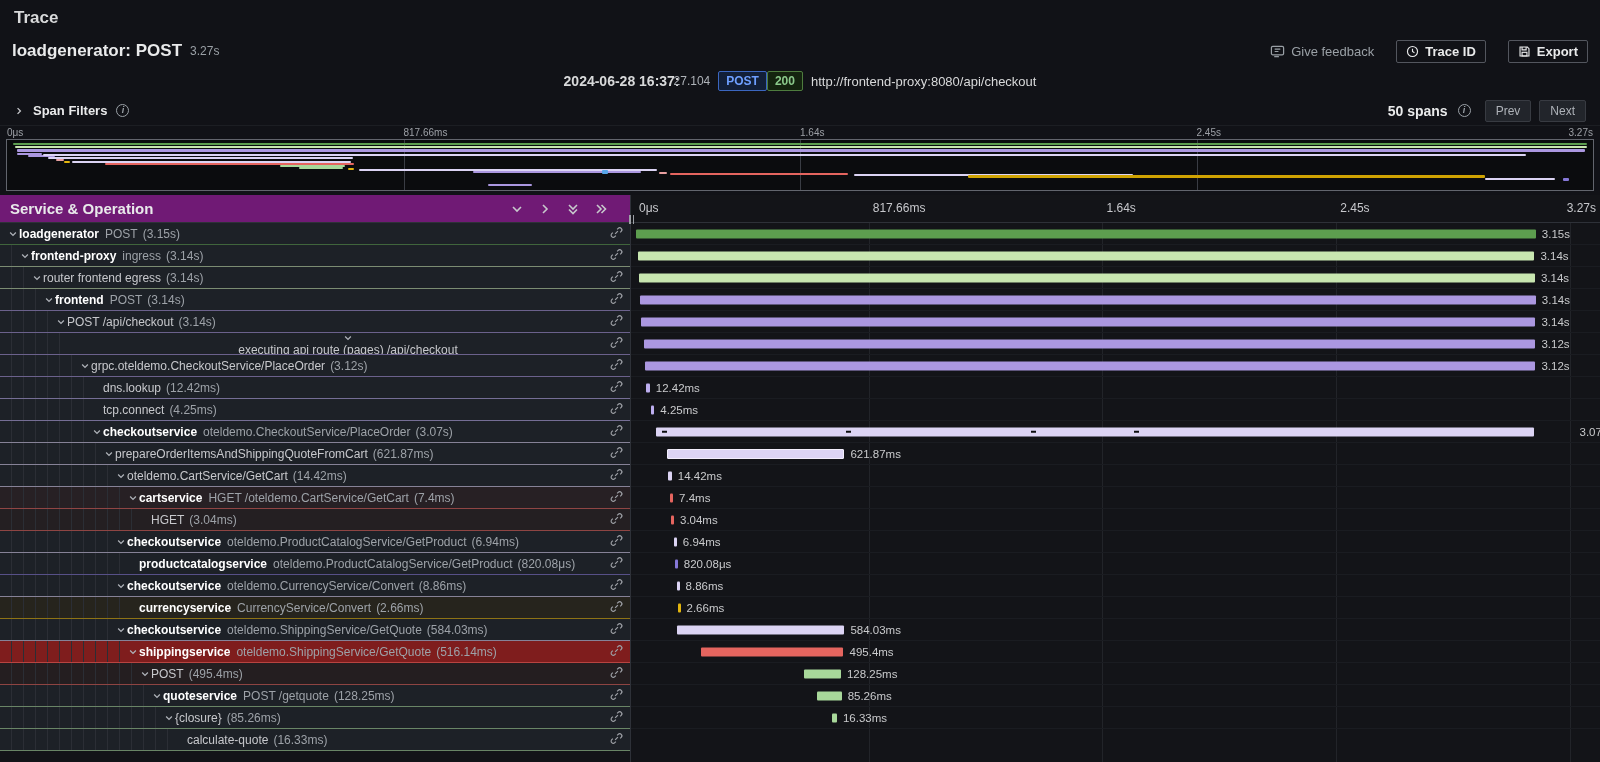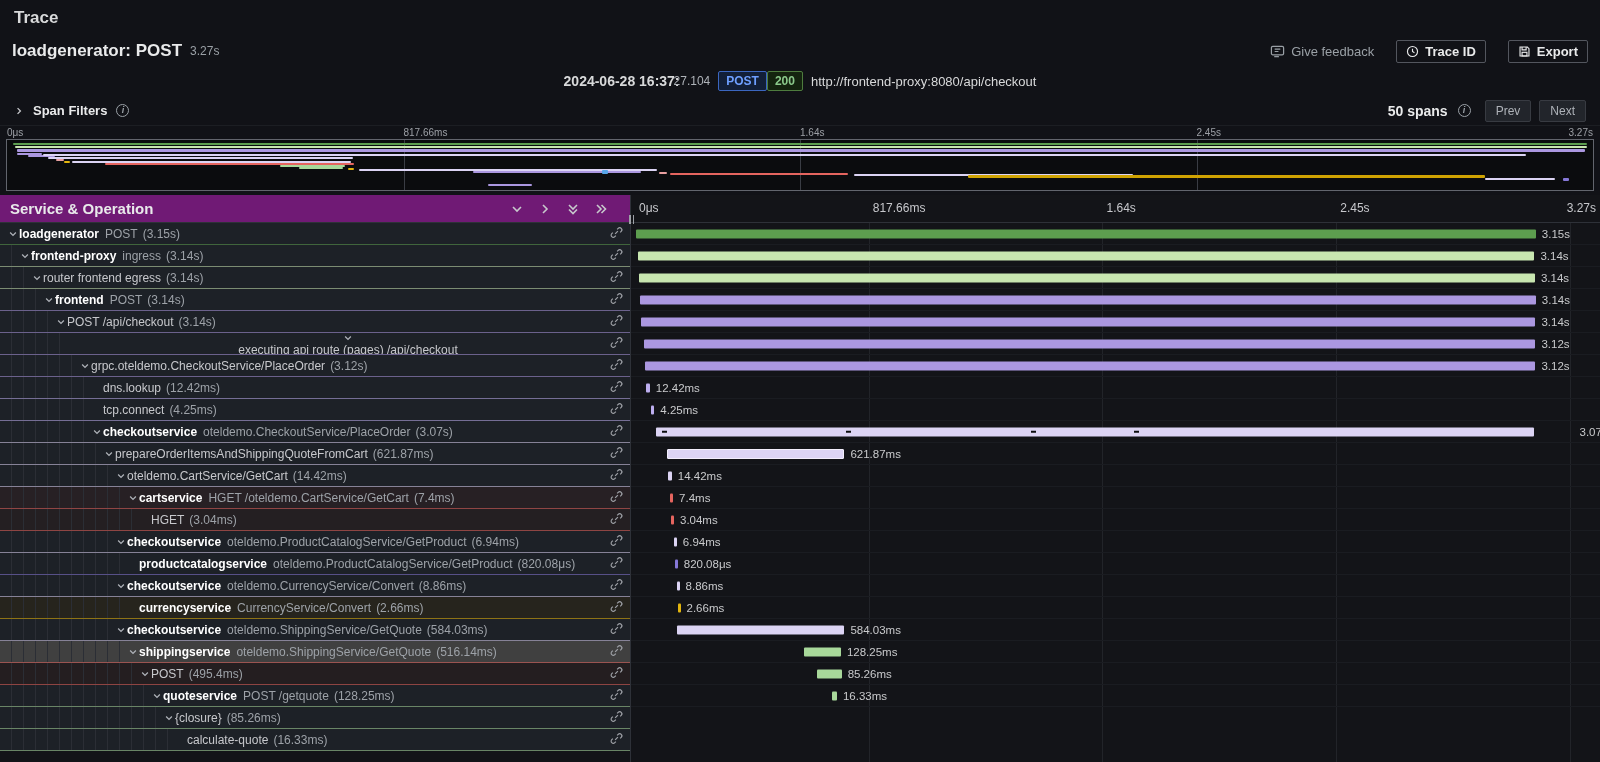--- a/index.html
+++ b/index.html
@@ -666,21 +666,21 @@
   <i class="guide" style="left: 11px;"></i>
           <i class="guide" style="left: 23px;"></i>
           <i class="guide" style="left: 35px;"></i>
           <i class="guide" style="left: 47px;"></i>
           <i class="guide" style="left: 59px;"></i>
           <i class="guide" style="left: 71px;"></i>
           <i class="guide" style="left: 83px;"></i>
           <i class="guide" style="left: 95px;"></i>
           <i class="guide" style="left: 107px;"></i>
         </div>
-        <div class="row-left" style="padding-left: 126px; border-bottom-color: rgba(229, 101, 95, 0.55); background: #404040;">
+        <div class="row-left" style="padding-left: 126px; border-bottom-color: rgba(229, 101, 95, 0.55); background: #7f1d1d;">
     <span class="chev-slot">
       <svg width="10" height="10" viewBox="0 0 14 14" fill="none" stroke="#aeb2b8" stroke-width="1.8">
               <path d="M3 5l4 4 4-4"></path>
             </svg>
     </span>
     <span class="svc">shippingservice</span>
     <span class="op dim">oteldemo.ShippingService/GetQuote</span>
     <span class="durp">(516.14ms)</span>
     <span class="linkico">
       <svg width="13" height="13" viewBox="0 0 16 16" fill="none" stroke="#9da0a6" stroke-width="1.5">
@@ -937,20 +937,26 @@
     </div>
   </div>
         <div class="row-right">
     <div class="bar-area">
       <div class="bar" style="left: 4.5%; width: max(17.9%, 3px); background: rgb(220, 212, 244);"></div>
       <span class="bar-label" style="left: calc(4.5% + 6px + max(17.9%, 3px));">584.03ms</span>
     </div>
   </div>
         <div class="row-right">
     <div class="bar-area">
+      <div class="bar" style="left: 7.1%; width: max(15.2%, 3px); background: rgb(229, 101, 95);"></div>
+      <span class="bar-label" style="left: calc(7.1% + 6px + max(15.2%, 3px));">495.4ms</span>
+    </div>
+  </div>
+        <div class="row-right">
+    <div class="bar-area">
       <div class="bar" style="left: 18.1%; width: max(3.92%, 3px); background: rgb(168, 216, 154);"></div>
       <span class="bar-label" style="left: calc(18.1% + 6px + max(3.92%, 3px));">128.25ms</span>
     </div>
   </div>
         <div class="row-right">
     <div class="bar-area">
       <div class="bar" style="left: 19.5%; width: max(2.6%, 3px); background: rgb(168, 216, 154);"></div>
       <span class="bar-label" style="left: calc(19.5% + 6px + max(2.6%, 3px));">85.26ms</span>
     </div>
   </div>

